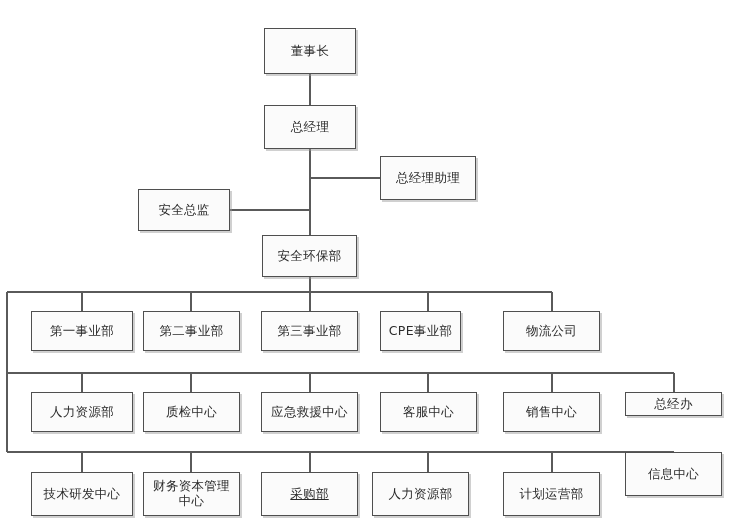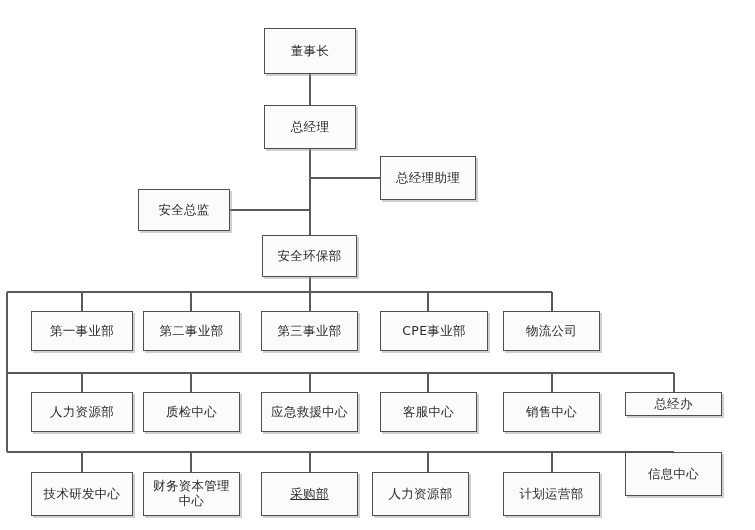--- a/index.html
+++ b/index.html
@@ -104,21 +104,21 @@
       </div>
       <div class="node" style="left: 31px; top: 311px; width: 102px; height: 40px; background: rgb(251, 251, 251); border-color: rgb(79, 79, 79); color: rgb(43, 43, 43);">
         <span>第一事业部</span>
       </div>
       <div class="node" style="left: 143px; top: 311px; width: 97px; height: 40px; background: rgb(251, 251, 251); border-color: rgb(79, 79, 79); color: rgb(43, 43, 43);">
         <span>第二事业部</span>
       </div>
       <div class="node" style="left: 261px; top: 311px; width: 97px; height: 40px; background: rgb(251, 251, 251); border-color: rgb(79, 79, 79); color: rgb(43, 43, 43);">
         <span>第三事业部</span>
       </div>
-      <div class="node" style="left: 380px; top: 311px; width: 108px; height: 40px; background: rgb(251, 251, 251); border-color: rgb(79, 79, 79); color: rgb(43, 43, 43);">
+      <div class="node" style="left: 380px; top: 311px; width: 81px; height: 40px; background: rgb(251, 251, 251); border-color: rgb(79, 79, 79); color: rgb(43, 43, 43);">
         <span>CPE事业部</span>
       </div>
       <div class="node" style="left: 503px; top: 311px; width: 97px; height: 40px; background: rgb(251, 251, 251); border-color: rgb(79, 79, 79); color: rgb(43, 43, 43);">
         <span>物流公司</span>
       </div>
       <div class="node" style="left: 31px; top: 392px; width: 102px; height: 40px; background: rgb(251, 251, 251); border-color: rgb(79, 79, 79); color: rgb(43, 43, 43);">
         <span>人力资源部</span>
       </div>
       <div class="node" style="left: 143px; top: 392px; width: 97px; height: 40px; background: rgb(251, 251, 251); border-color: rgb(79, 79, 79); color: rgb(43, 43, 43);">
         <span>质检中心</span>

